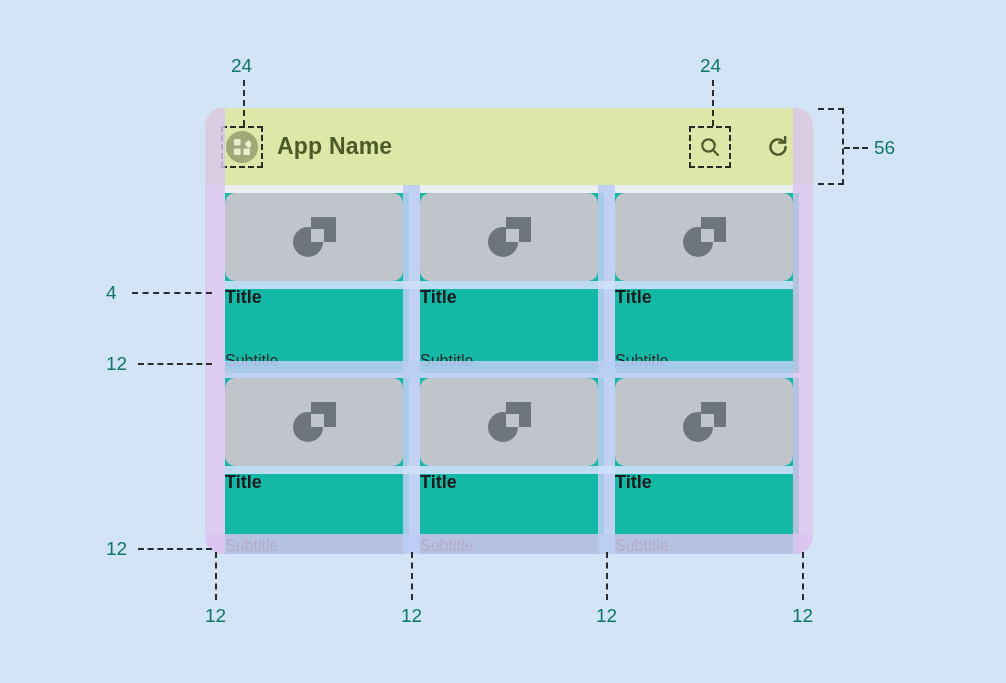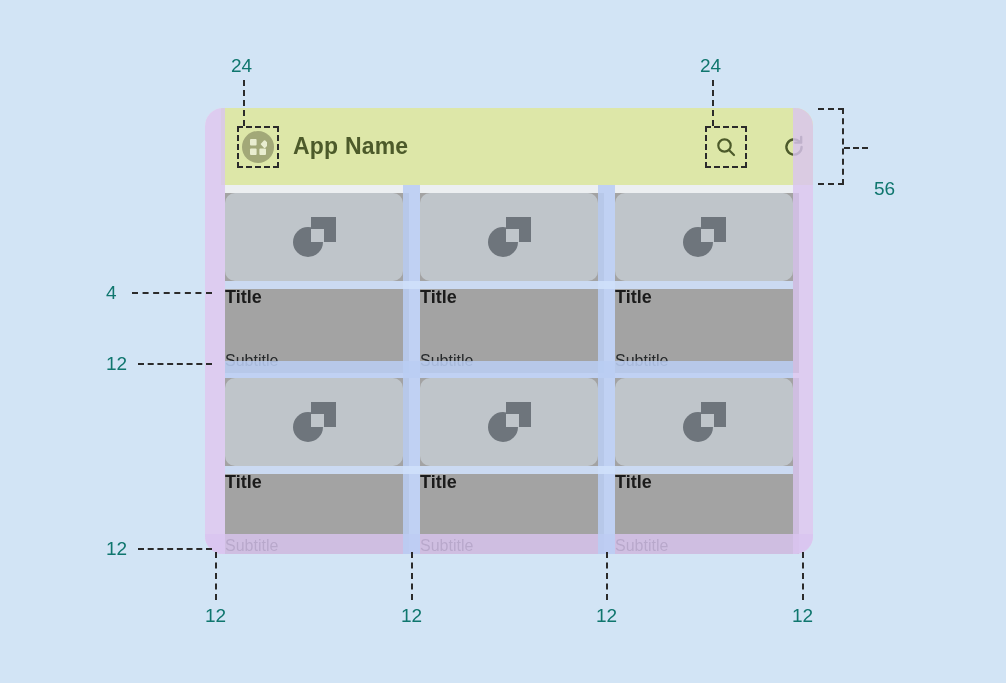--- a/index.html
+++ b/index.html
@@ -15,21 +15,21 @@
   #frame {
     position: absolute; left: 205px; top: 108px;
     width: 608px; height: 446px;
     border-radius: 18px;
     overflow: hidden;
     background: #eceff1;
   }
 
   
   .appbar {
-    position: absolute; left: 16px; top: 0;
+    position: absolute; left: 0; top: 0;
     width: 608px; height: 77px;
     background: #dde7a8;
     display: flex; align-items: center;
   }
   .appbar-icon-wrap {
     position: absolute; left: 20px; top: 22px;
     width: 34px; height: 34px;
     display: flex; align-items: center; justify-content: center;
   }
   .dashbox {
@@ -55,21 +55,21 @@
   }
   .act-search { left: 488px; }
   .act-refresh { left: 556px; }
   .act-search .dashbox { left: -4px; top: -4px; width: 42px; height: 42px; }
 
   
   .grid { position: absolute; left: 0; top: 77px; width: 608px; height: 369px; }
   .card {
     position: absolute;
     width: 184px;
-    background: #a3a3a3;
+    background: #14b8a6;
   }
   .thumb {
     width: 178px; height: 88px;
     border-radius: 10px;
     background: #bfc5ca;
     display: flex; align-items: center; justify-content: center;
   }
   .card-text { padding-top: 4px; }
   .card-title { font-size: 18px; font-weight: 700; color: #1b1b1b; line-height: 24px; }
   .card-sub   { font-size: 16px; font-weight: 400; color: #26292b; line-height: 24px; margin-top: 40px; }
@@ -235,21 +235,21 @@
   </div>
 
   <div class="ann-num" style="left:231px; top:55px;">24</div>
   <div class="dash-v" style="left:243px; top:80px; height:46px;"></div>
 
   <div class="ann-num" style="left:700px; top:55px;">24</div>
   <div class="dash-v" style="left:712px; top:80px; height:46px;"></div>
 
   <div class="bracket" style="left:818px; top:108px; width:26px; height:77px;"></div>
   <div class="dash-h" style="left:844px; top:147px; width:24px;"></div>
-  <div class="ann-num" style="left:874px; top:137px;margin-top:41px;">56</div>
+  <div class="ann-num" style="left:874px; top:137px;">56</div>
 
   <div class="ann-num" style="left:106px; top:282px;">4</div>
   <div class="dash-h" style="left:132px; top:292px; width:80px;"></div>
 
   <div class="ann-num" style="left:106px; top:353px;">12</div>
   <div class="dash-h" style="left:138px; top:363px; width:74px;"></div>
 
   <div class="ann-num" style="left:106px; top:538px;">12</div>
   <div class="dash-h" style="left:138px; top:548px; width:74px;"></div>
 

